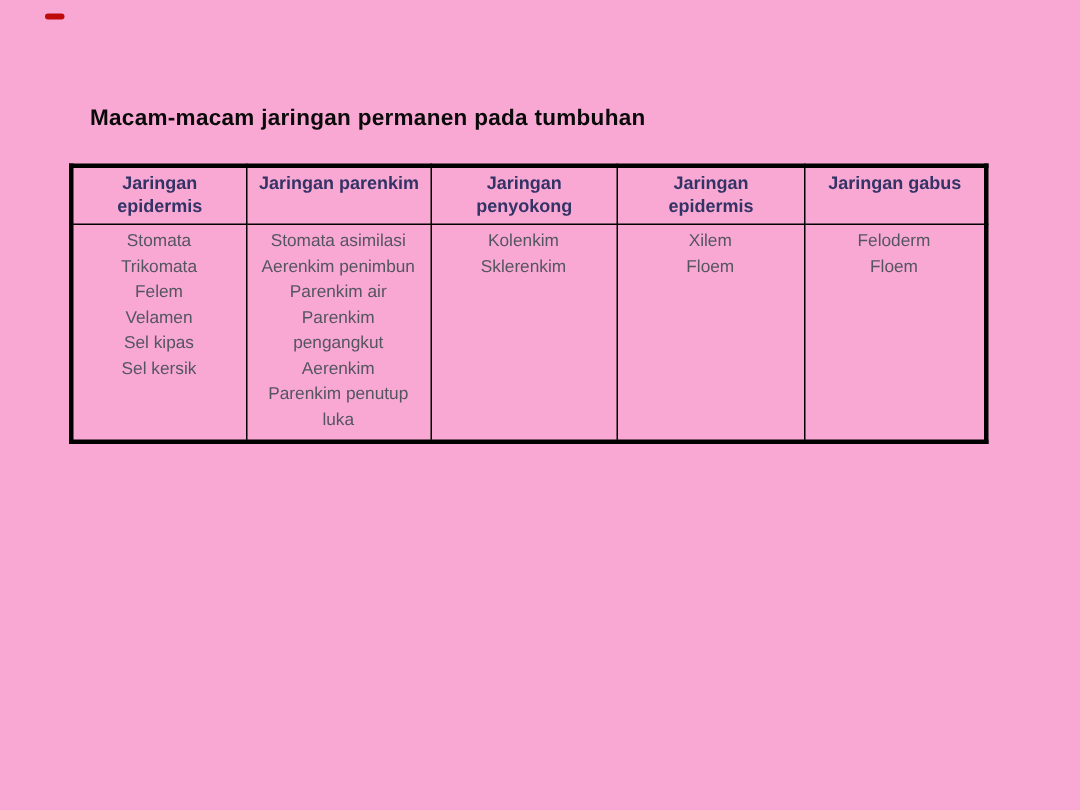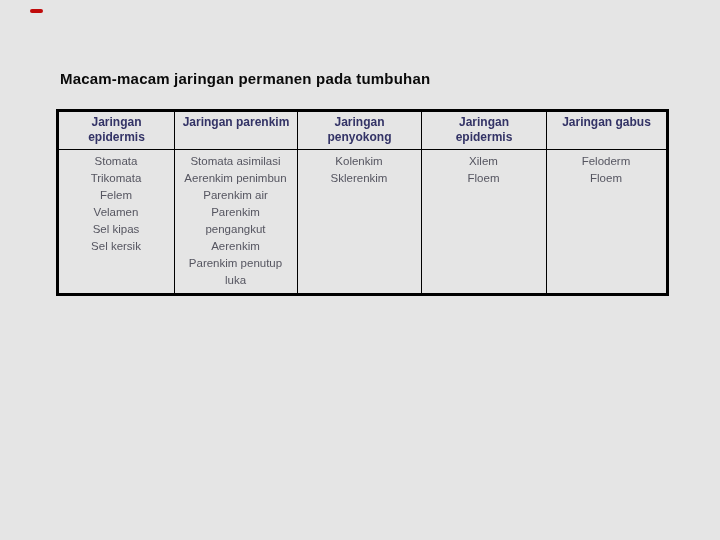--- a/index.html
+++ b/index.html
@@ -5,41 +5,41 @@
   html, body { margin: 0; padding: 0; }
   body {
     width: 720px; height: 540px;
     background: #ffffff;
     font-family: "Liberation Sans", sans-serif;
     overflow: hidden;
   }
   .slide {
     position: relative;
     width: 720px; height: 540px;
-    background: #e5e5e5;
+    background: #f9a8d4;
   }
   .red-mark {
     position: absolute;
     left: 30px; top: 9px;
     width: 13px; height: 4px;
     background: #c00b0b;
     border-radius: 2px;
   }
   .slide-title {
     position: absolute;
     left: 60px; top: 70px;
     font-size: 15px;
     font-weight: bold;
     color: #0a0a0a;
     letter-spacing: 0.2px;
     white-space: nowrap;
   }
   table.tissue-table {
     position: absolute;
-    left: 56px; top: 109px;
+    left: 46px; top: 109px;
     width: 610px;
     border-collapse: collapse;
     table-layout: fixed;
     border: 3px solid #000000;
   }
   .tissue-table th, .tissue-table td {
     border: 1.5px solid #000000;
     box-sizing: border-box;
     overflow: hidden;
   }

